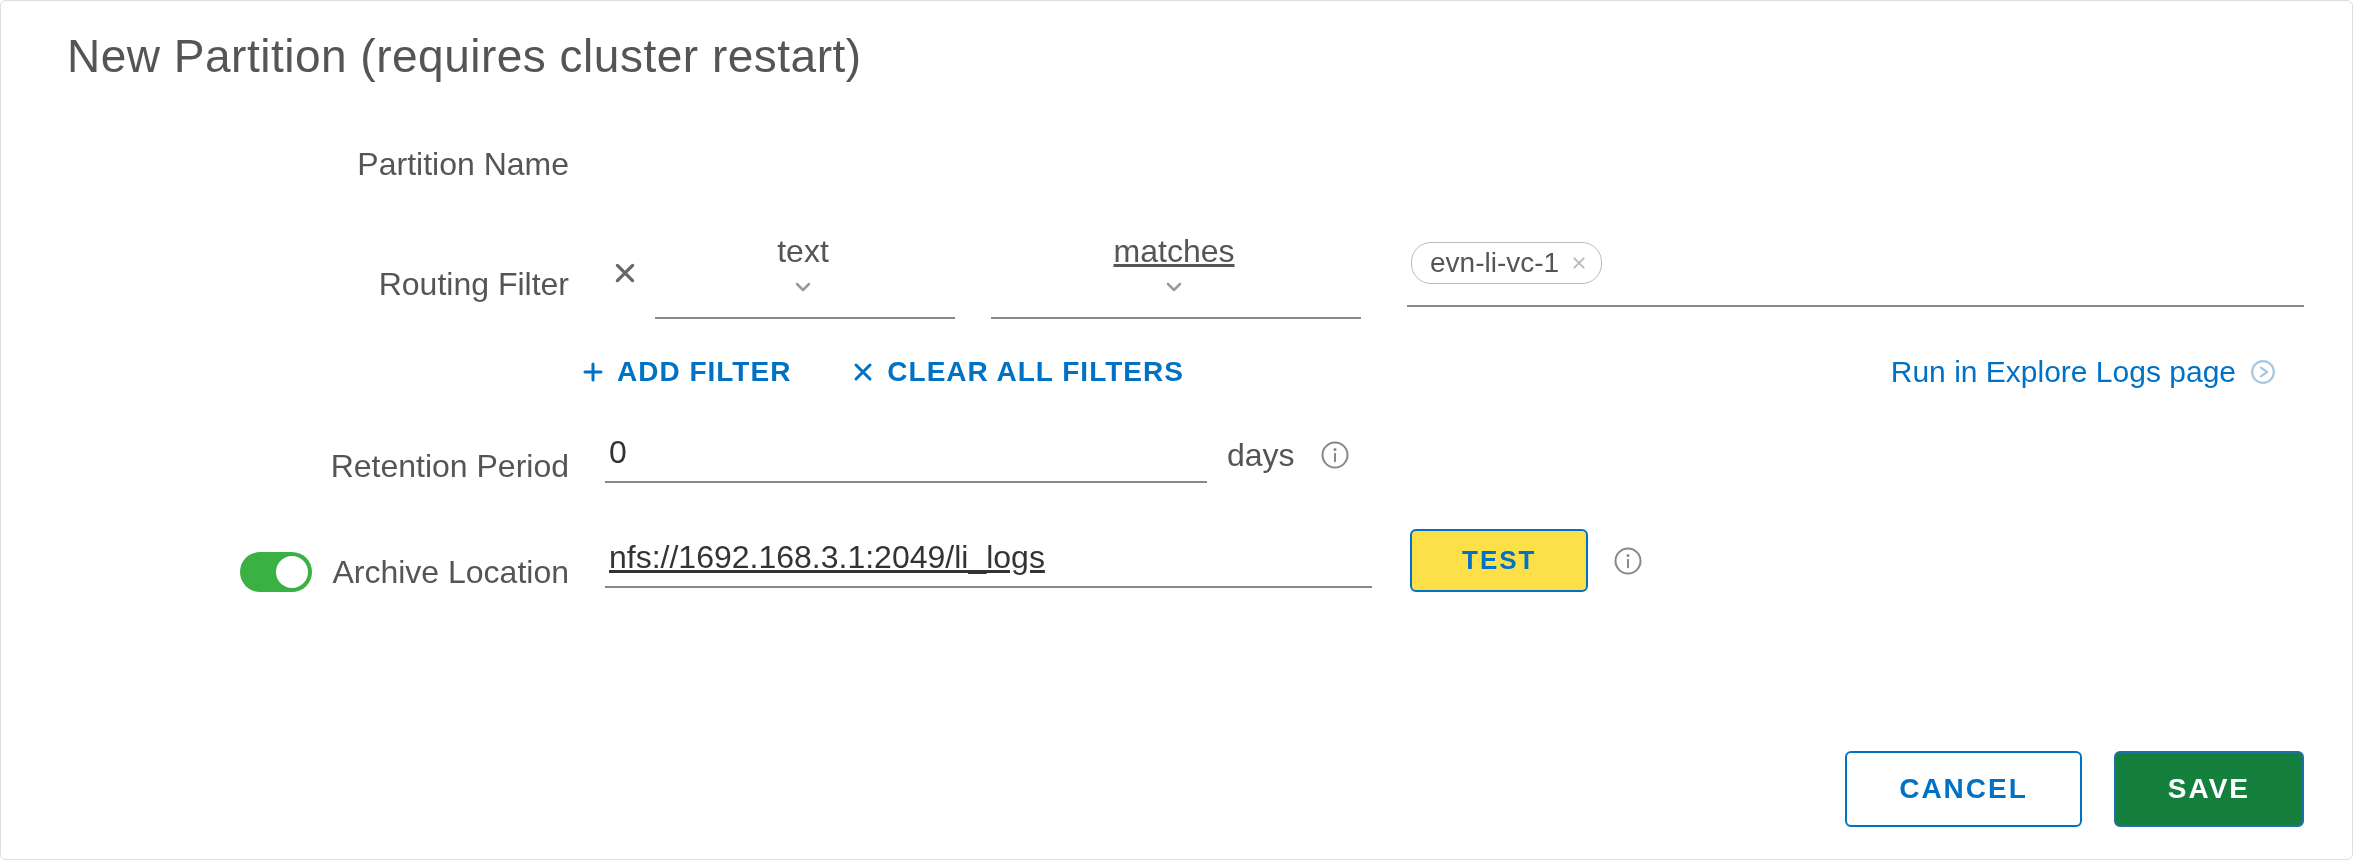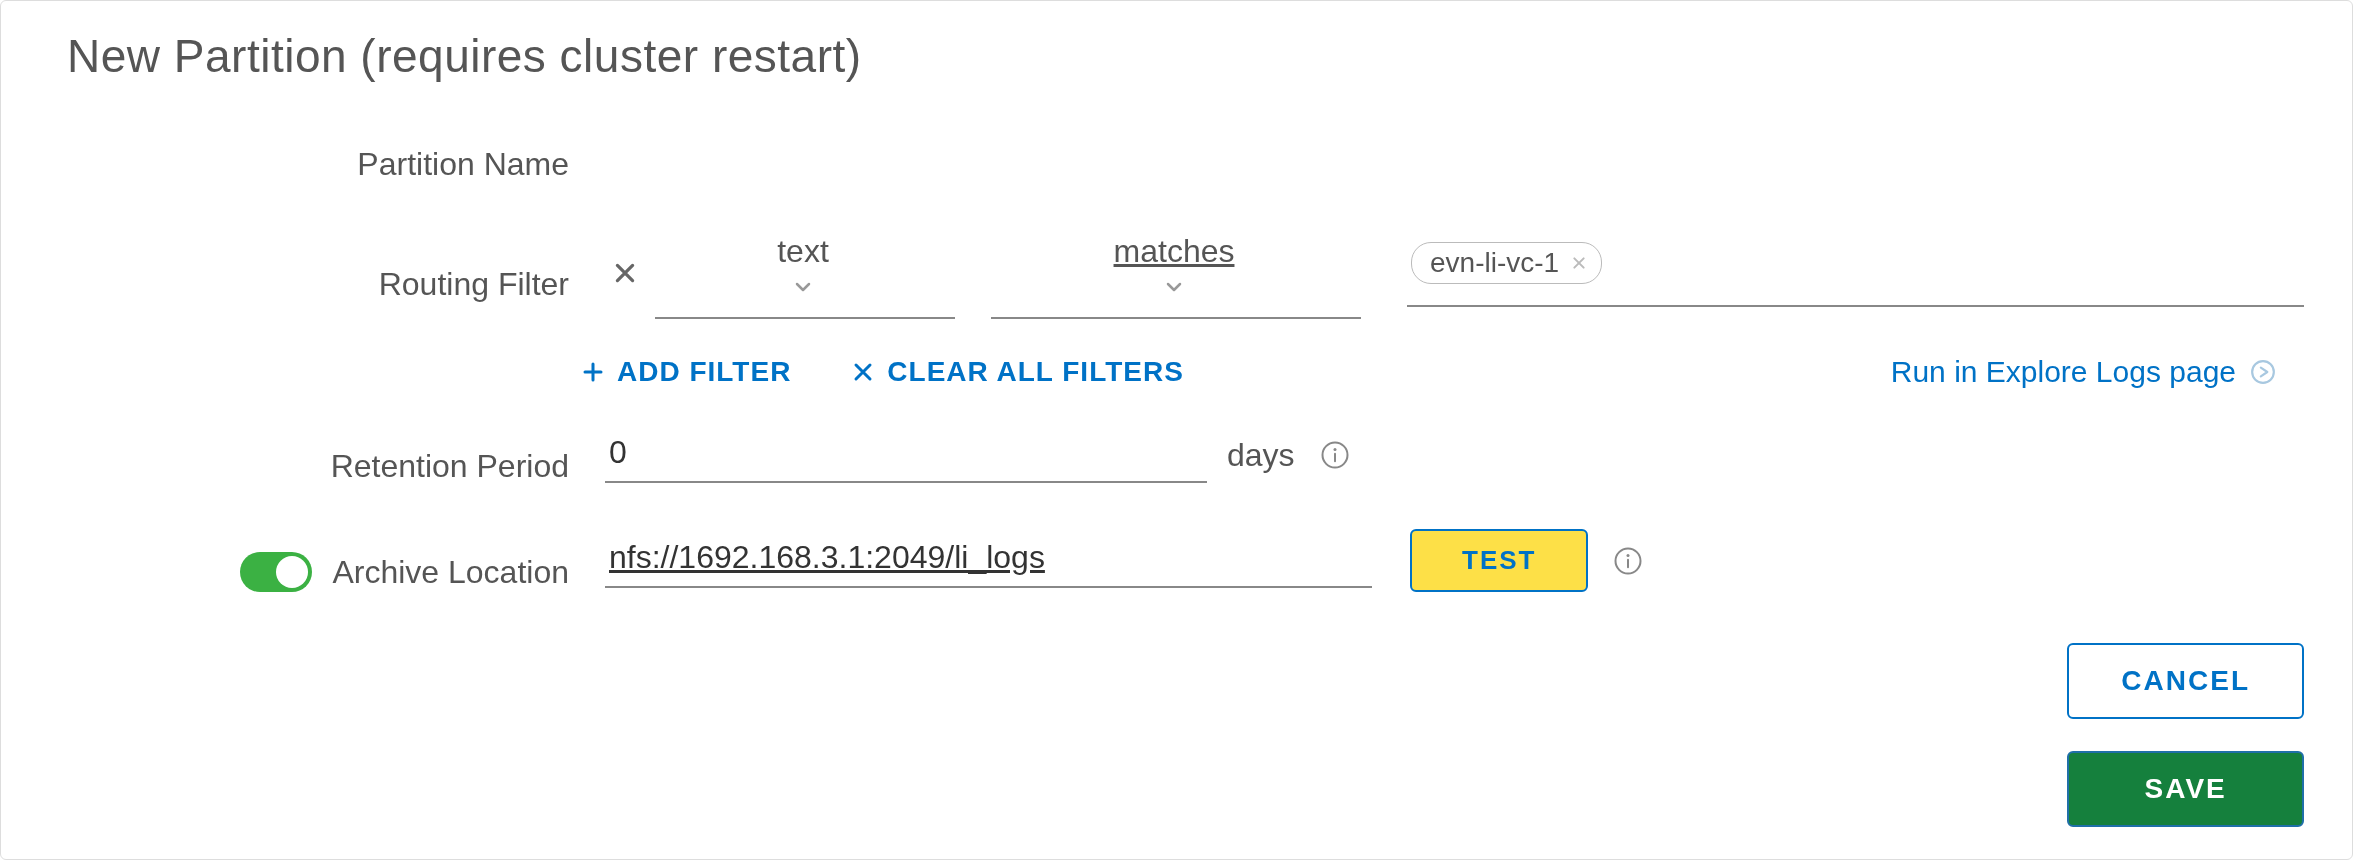--- a/index.html
+++ b/index.html
@@ -192,21 +192,20 @@
     letter-spacing: 2px;
     cursor: pointer;
   }
   
   .footer {
     position: absolute;
     right: 48px;
     bottom: 32px;
     display: flex;
     gap: 32px;
-    flex-direction: column;
   }
   .btn {
     padding: 20px 52px;
     font-size: 28px;
     font-weight: 700;
     letter-spacing: 2px;
     border-radius: 6px;
     cursor: pointer;
   }
   .btn-outline {

